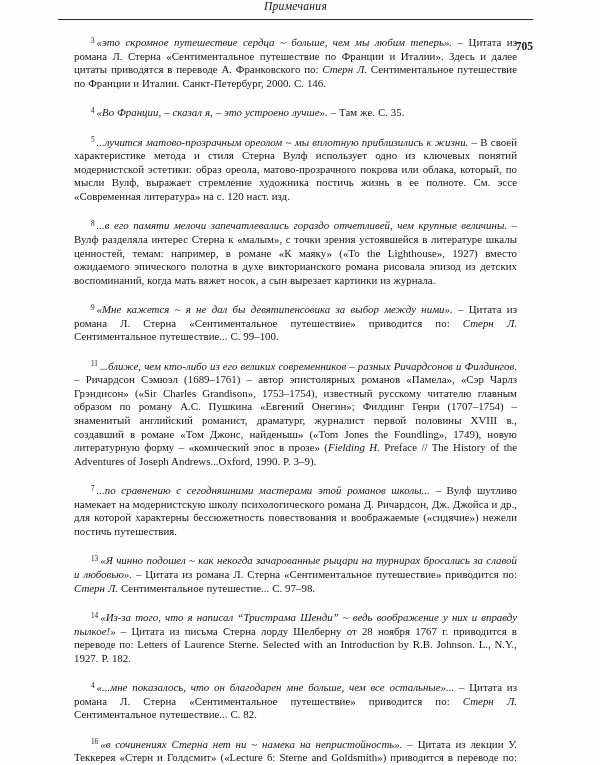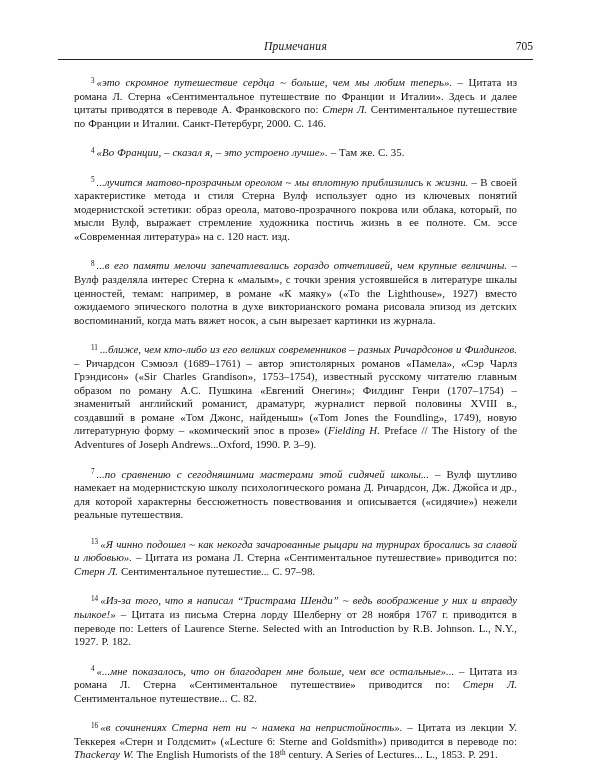--- a/index.html
+++ b/index.html
@@ -13,35 +13,35 @@
     color: #141414;
     box-sizing: border-box;
   }
   .content {
     margin-left: 58px;
     margin-right: 67px; 
   }
   .running-head {
     position: relative;
     height: 15px;
-    padding-top: 40px;
     font-size: 11.5px;
   }
   .rh-title {
     position: absolute;
     left: 0; right: 0;
     text-align: center;
     font-style: italic;
     letter-spacing: 0.3px;
   }
   .rh-page {
     position: absolute;
     right: 0;
     top: 40px;
     font-style: normal;
+    font-weight: bold;
   }
   .head-rule {
     border: none;
     border-top: 1.5px solid #242424;
     margin: 4px 0 0 0;
   }
   .notes {
     margin-top: 13px;
   }
   .note {
@@ -73,22 +73,23 @@
       <span class="rh-page">705</span>
     </div>
 
     <hr class="head-rule">
 
     <div class="notes">
         <p class="note"><sup class="note-num">3</sup><span class="it">«это скромное путешествие сердца ~ больше, чем мы любим теперь».</span><span> – Цитата из романа Л. Стерна «Сентиментальное путешествие по Франции и Италии». Здесь и далее цитаты приводятся в переводе А. Франковского по: </span><span class="it">Стерн Л.</span><span> Сентиментальное путешествие по Франции и Италии. Санкт-Петербург, 2000. С. 146.</span></p>
         <p class="note"><sup class="note-num">4</sup><span class="it">«Во Франции, – сказал я, – это устроено лучше».</span><span> – Там же. С. 35.</span></p>
         <p class="note"><sup class="note-num">5</sup><span class="it">...лучится матово-прозрачным ореолом ~ мы вплотную приблизились к жизни.</span><span> – В своей характеристике метода и стиля Стерна Вулф использует одно из ключевых понятий модернистской эстетики: образ ореола, матово-прозрачного покрова или облака, который, по мысли Вулф, выражает стремление художника постичь жизнь в ее полноте. См. эссе «Современная литература» на с. 120 наст. изд.</span></p>
         <p class="note"><sup class="note-num">8</sup><span class="it">...в его памяти мелочи запечатлевались гораздо отчетливей, чем крупные величины.</span><span> – Вулф разделяла интерес Стерна к «малым», с точки зрения устоявшейся в литературе шкалы ценностей, темам: например, в романе «К маяку» («To the Lighthouse», 1927) вместо ожидаемого эпического полотна в духе викторианского романа рисовала эпизод из детских воспоминаний, когда мать вяжет носок, а сын вырезает картинки из журнала.</span></p>
+        <p class="note"><sup class="note-num">9</sup><span class="it">«Мне кажется ~ я не дал бы девятипенсовика за выбор между ними».</span><span> – Цитата из романа Л. Стерна «Сентиментальное путешествие» приводится по: </span><span class="it">Стерн Л.</span><span> Сентиментальное путешествие... С. 99–100.</span></p>
         <p class="note"><sup class="note-num">11</sup><span class="it">...ближе, чем кто-либо из его великих современников – разных Ричардсонов и Филдингов.</span><span> – Ричардсон Сэмюэл (1689–1761) – автор эпистолярных романов «Памела», «Сэр Чарлз Грэндисон» («Sir Charles Grandison», 1753–1754), известный русскому читателю главным образом по роману А.С. Пушкина «Евгений Онегин»; Филдинг Генри (1707–1754) – знаменитый английский романист, драматург, журналист первой половины XVIII в., создавший в романе «Том Джонс, найденыш» («Tom Jones the Foundling», 1749), новую литературную форму – «комический эпос в прозе» (</span><span class="it">Fielding H.</span><span> Preface // The History of the Adventures of Joseph Andrews...Oxford, 1990. P. 3–9).</span></p>
-        <p class="note"><sup class="note-num">7</sup><span class="it">...по сравнению с сегодняшними мастерами этой сидячей школы...</span><span> – Вулф шутливо намекает на модернистскую школу психологического романа Д. Ричардсон, Дж. Джойса и др., для которой характерны бессюжетность повествования и описывается («сидячие») нежели реальные путешествия.</span></p>
+        <p class="note"><sup class="note-num">7</sup><span class="it">...по сравнению с сегодняшними мастерами этой романов школы...</span><span> – Вулф шутливо намекает на модернистскую школу психологического романа Д. Ричардсон, Дж. Джойса и др., для которой характерны бессюжетность повествования и воображаемые («сидячие») нежели постичь путешествия.</span></p>
         <p class="note"><sup class="note-num">13</sup><span class="it">«Я чинно подошел ~ как некогда зачарованные рыцари на турнирах бросались за славой и любовью».</span><span> – Цитата из романа Л. Стерна «Сентиментальное путешествие» приводится по: </span><span class="it">Стерн Л.</span><span> Сентиментальное путешестие... С. 97–98.</span></p>
         <p class="note"><sup class="note-num">14</sup><span class="it">«Из-за того, что я написал “Тристрама Шенди” ~ ведь воображение у них и вправду пылкое!»</span><span> – Цитата из письма Стерна лорду Шелберну от 28 ноября 1767 г. приводится в переводе по: Letters of Laurence Sterne. Selected with an Introduction by R.B. Johnson. L., N.Y., 1927. P. 182.</span></p>
         <p class="note"><sup class="note-num">4</sup><span class="it">«...мне показалось, что он благодарен мне больше, чем все остальные»...</span><span> – Цитата из романа Л. Стерна «Сентиментальное путешествие» приводится по: </span><span class="it">Стерн Л.</span><span> Сентиментальное путешествие... С. 82.</span></p>
         <p class="note"><sup class="note-num">16</sup><span class="it">«в сочинениях Стерна нет ни ~ намека на непристойность».</span><span> – Цитата из лекции У. Теккерея «Стерн и Голдсмит» («Lecture 6: Sterne and Goldsmith») приводится в переводе по: </span><span class="it">Thackeray W.</span><span> The English Humorists of the 18</span><sup>th</sup><span> century. A Series of Lectures... L., 1853. P. 291.</span></p>
       </div>
 
   </div>
 </div>
 
 </body></html>

